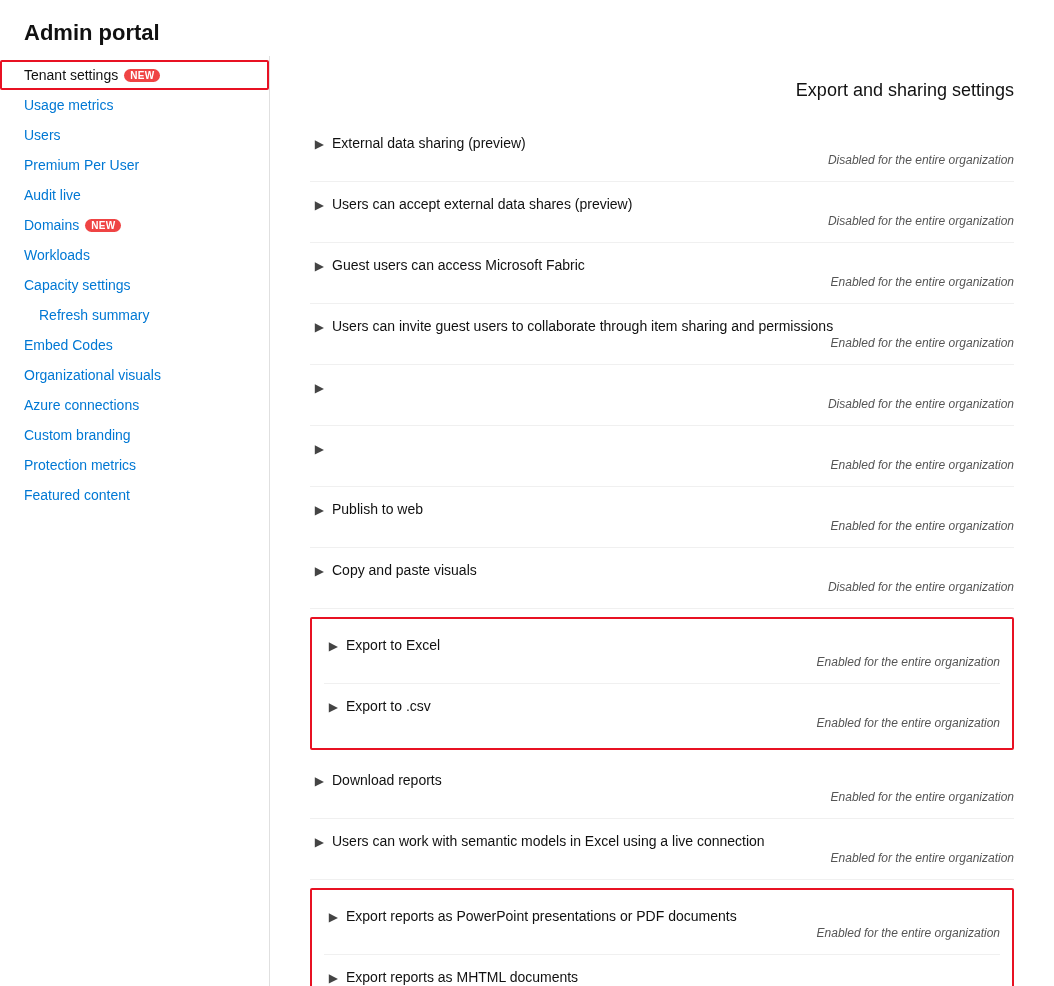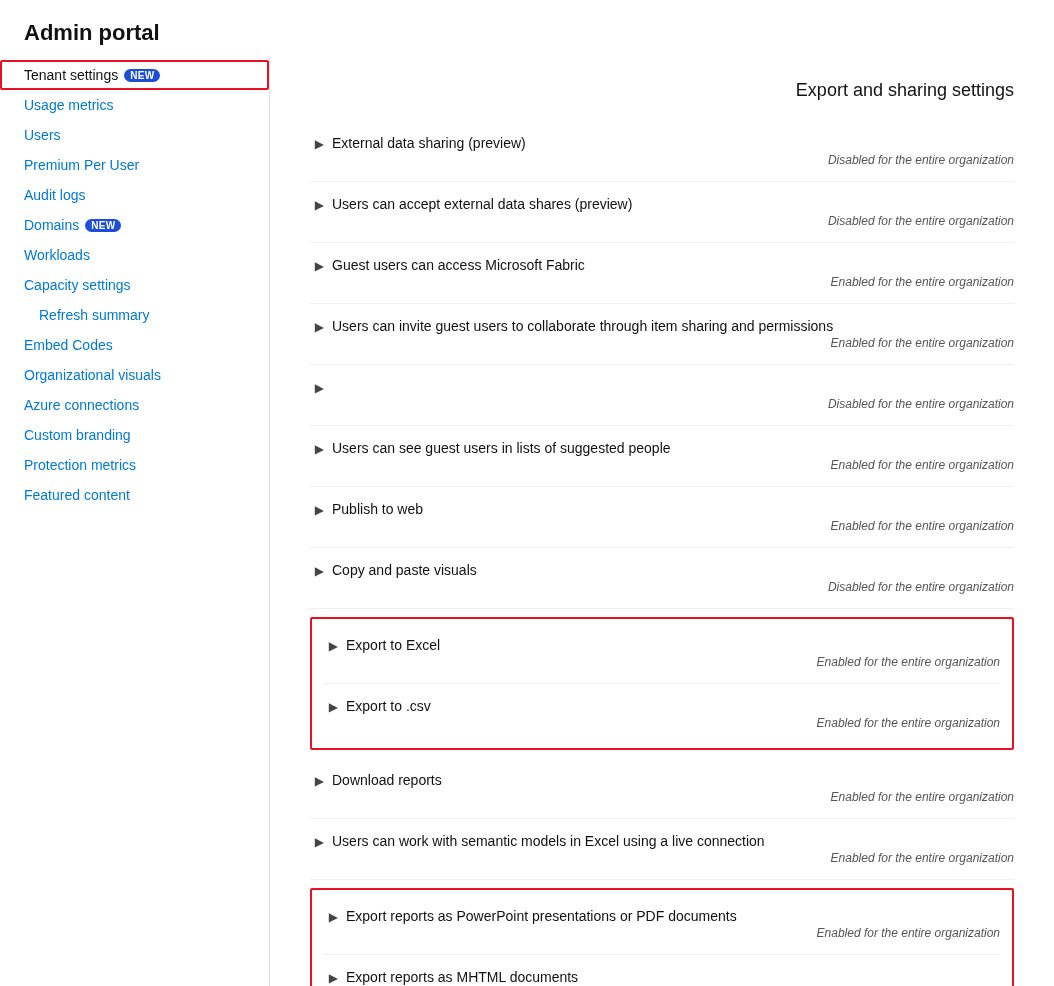--- a/index.html
+++ b/index.html
@@ -20,21 +20,21 @@
     }
     .sidebar-item.active {
       border: 2px solid #e81123; background: #fff; color: #111;
       font-weight: 500; border-radius: 2px; padding: 5px 14px 5px 22px;
     }
     .sidebar-item.active .item-label { color: #111; }
 
     .sidebar-item.sub { padding-left: 39px; }
 
     .badge {
-      display: inline-block; background: #1d4ed8; color: #fff;
+      display: inline-block; background: #ef4444; color: #fff;
       font-size: 10px; font-weight: 600; padding: 1px 6px; border-radius: 10px;
       text-transform: uppercase; letter-spacing: 0.3px;
     }
 
     
     .main-content { flex: 1; overflow-y: auto; padding: 24px 40px; }
 
     .section-title { font-size: 18px; font-weight: 400; margin-bottom: 20px; color: #111; }
 
     .settings-list { display: flex; flex-direction: column; gap: 0; }
@@ -81,21 +81,21 @@
         <div class="sidebar-item">
           <span class="item-label">Usage metrics</span>
         </div>
         <div class="sidebar-item">
           <span class="item-label">Users</span>
         </div>
         <div class="sidebar-item">
           <span class="item-label">Premium Per User</span>
         </div>
         <div class="sidebar-item">
-          <span class="item-label">Audit logs</span>
+          <span class="item-label">Audit live</span>
         </div>
         <div class="sidebar-item">
           <span class="item-label">Domains</span>
           <span class="badge">New</span>
         </div>
         <div class="sidebar-item">
           <span class="item-label">Workloads</span>
         </div>
         <div class="sidebar-item">
           <span class="item-label">Capacity settings</span>
@@ -156,21 +156,20 @@
           </div>
           <div class="setting-item">
             <div class="setting-header">
               <span class="chevron">▶</span>
             </div>
             <div class="setting-status">Disabled for the entire organization</div>
           </div>
           <div class="setting-item">
             <div class="setting-header">
               <span class="chevron">▶</span>
-              <span class="setting-name">Users can see guest users in lists of suggested people</span>
             </div>
             <div class="setting-status">Enabled for the entire organization</div>
           </div>
           <div class="setting-item">
             <div class="setting-header">
               <span class="chevron">▶</span>
               <span class="setting-name">Publish to web</span>
             </div>
             <div class="setting-status">Enabled for the entire organization</div>
           </div>

